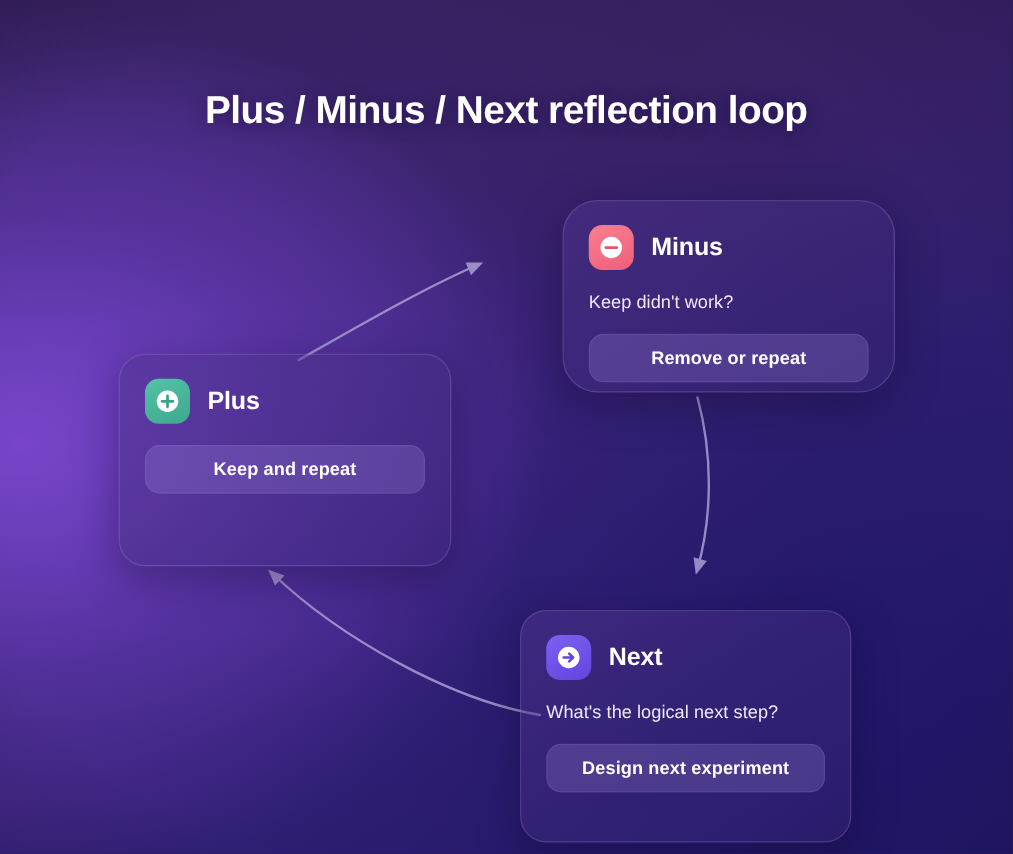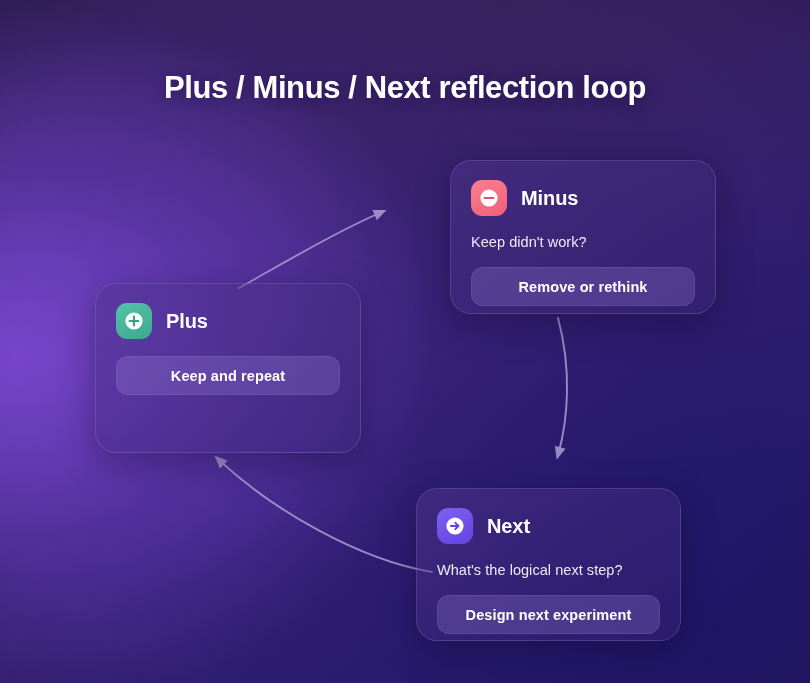--- a/index.html
+++ b/index.html
@@ -57,22 +57,22 @@
   
   .card {
     position: absolute;
     border-radius: 21px;
     border: 1px solid rgba(190,170,235,0.20);
     background: linear-gradient(150deg, rgba(78,52,140,0.52) 0%, rgba(66,44,126,0.45) 55%, rgba(58,38,118,0.40) 100%);
     box-shadow: 0 10px 34px rgba(14,6,42,0.34);
     padding: 19px 20px 20px 20px;
   }
   .card-plus  { left: 95px;  top: 283px; width: 266px; height: 170px; }
-  .card-minus { left: 450px; top: 160px; width: 266px; height: 154px; }
-  .card-next  { left: 416px; top: 488px; width: 265px; height: 153px; }
+  .card-minus { left: 450px; top: 160px; width: 266px; height: 154px; border-radius: 28px; }
+  .card-next  { left: 416px; top: 488px; width: 265px; height: 186px; }
 
   .card-head {
     display: flex;
     align-items: center;
     gap: 14px;
     height: 36px;
   }
   .badge {
     width: 36px;
     height: 36px;
@@ -152,21 +152,21 @@
   <div class="card-head">
     <div class="badge badge-minus">
       <svg width="20" height="20" viewBox="0 0 20 20">
         <circle cx="10" cy="10" r="8.6" fill="#ffffff"></circle>
         <path d="M 5.6 10 L 14.4 10" stroke="#e8506b" stroke-width="2.2" stroke-linecap="round"></path>
       </svg>
     </div>
     <div class="card-title">Minus</div>
   </div>
   <div class="card-question">Keep didn't work?</div>
-  <div class="pill">Remove or rethink</div>
+  <div class="pill">Remove or repeat</div>
 </div>
 
 <div class="card card-next">
   <div class="card-head">
     <div class="badge badge-next">
       <svg width="20" height="20" viewBox="0 0 20 20">
         <circle cx="10" cy="10" r="8.6" fill="#ffffff"></circle>
         <path d="M 5.9 10 L 13.4 10 M 10.3 6.9 L 13.5 10 L 10.3 13.1" stroke="#6344e2" stroke-width="2" stroke-linecap="round" stroke-linejoin="round" fill="none"></path>
       </svg>
     </div>

